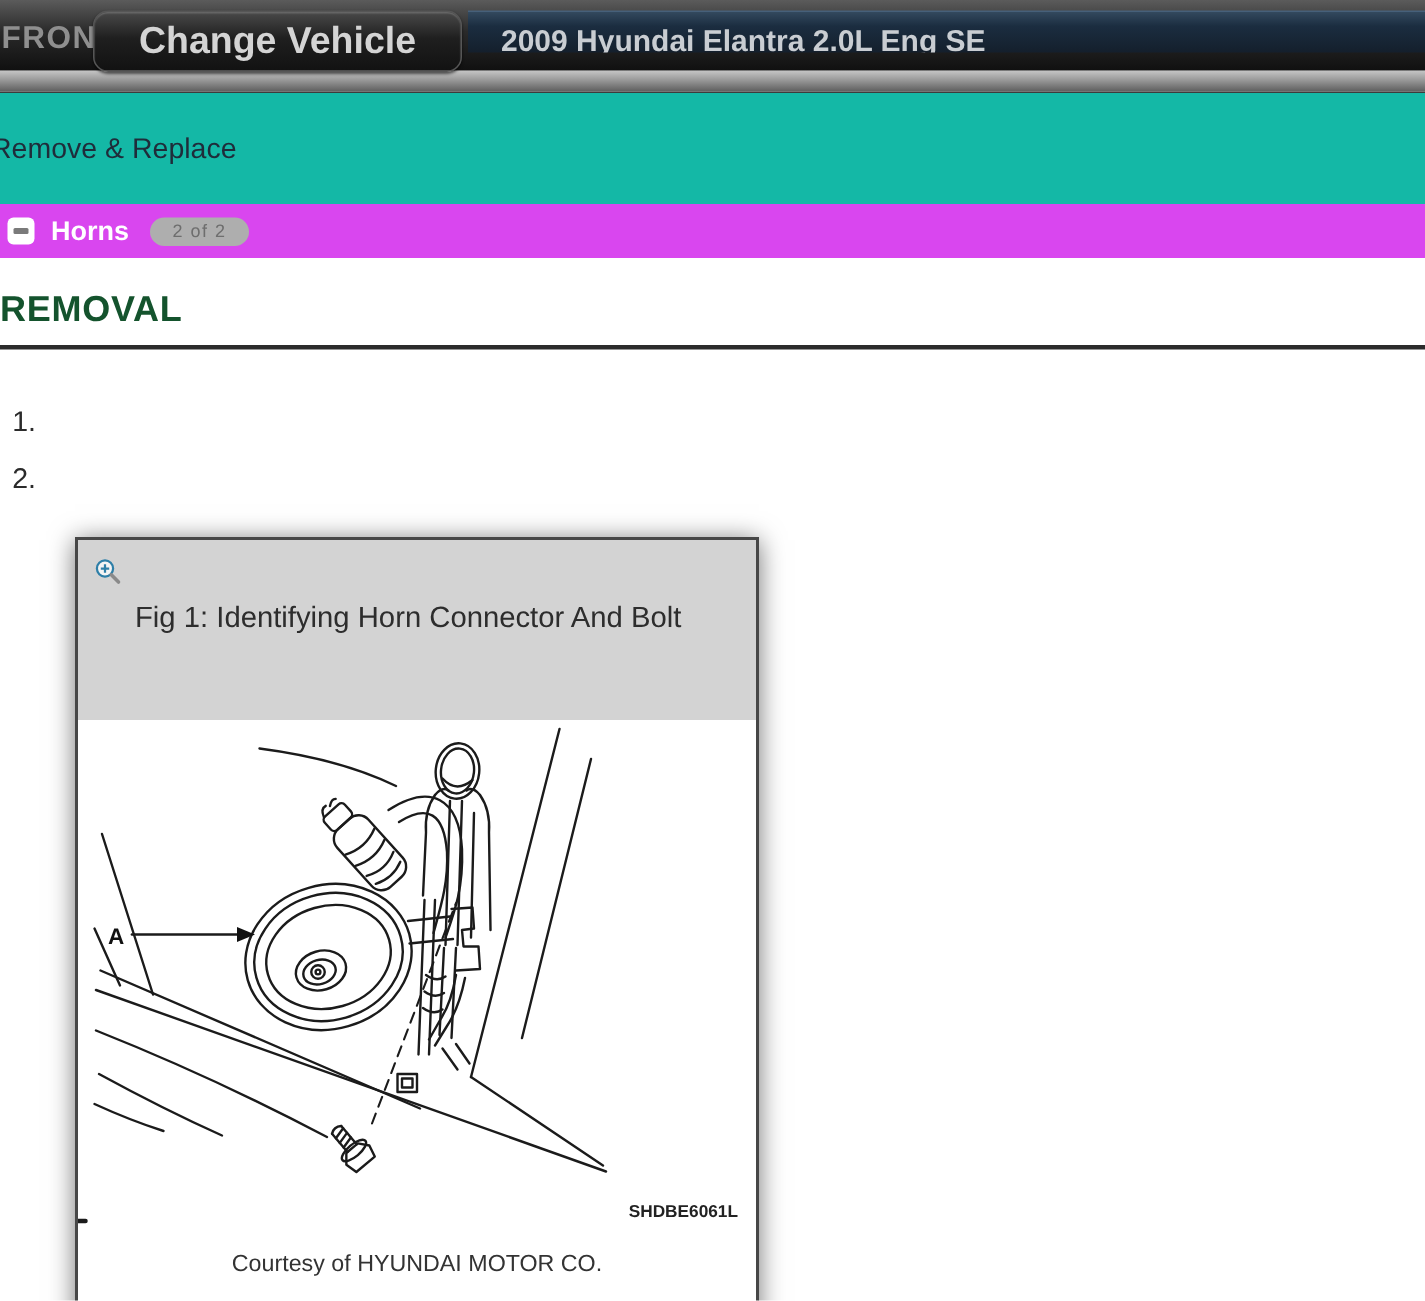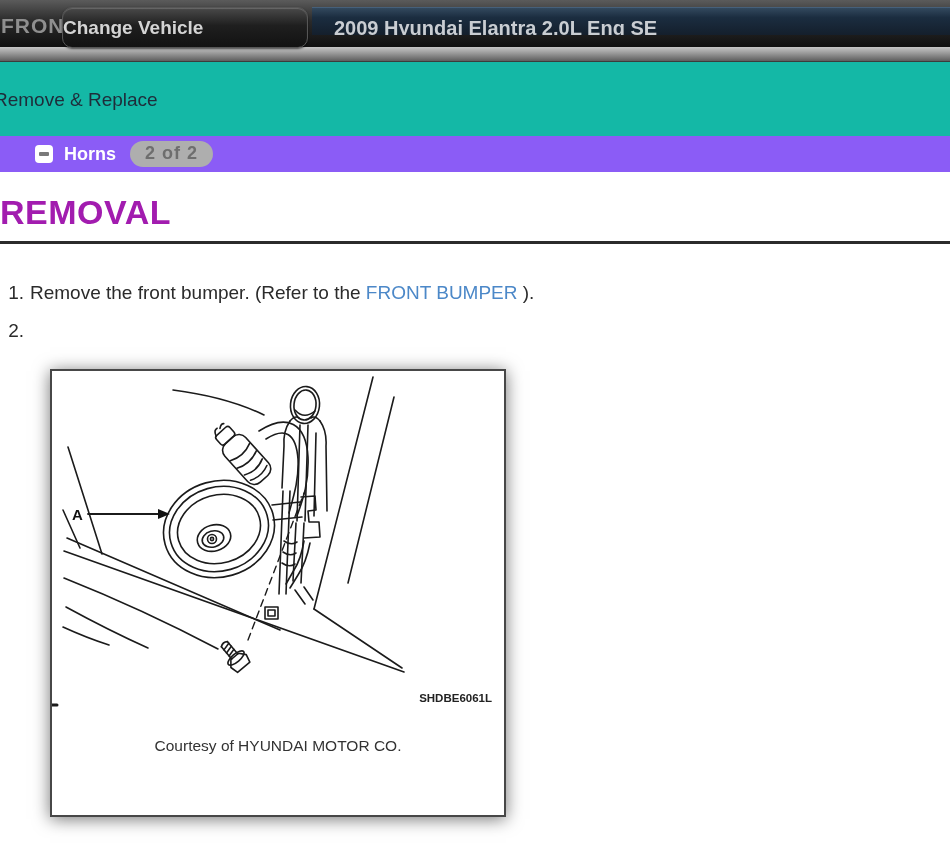--- a/index.html
+++ b/index.html
@@ -8,72 +8,72 @@
 
   
   .top-bar { position: relative; height: 47px;
     background: linear-gradient(#5b5b5b, #2a2a2a 45%, #101010); }
   .logo-frag { position: absolute; left: 1px; top: 14px;
     color: #8f8f8f; font-size: 21px; font-weight: bold; letter-spacing: 1px; }
   .chg-btn { position: absolute; left: 62px; top: 7px; width: 246px; height: 41px;
     border-radius: 10px; border: 1px solid #565656;
     background: linear-gradient(#494949, #1f1f1f 45%, #121212);
     box-shadow: inset 0 1px 1px rgba(255,255,255,.18), 0 1px 2px rgba(0,0,0,.6);
-    color: #d4d4d4; font-size: 19px; font-weight: bold;
-    line-height: 39px; cursor: pointer; }
+    color: #d4d4d4; font-size: 25px; font-weight: bold;
+    text-align: center; line-height: 39px; cursor: pointer; }
   .veh-panel { position: absolute; left: 312px; right: 0; top: 7px; height: 28px;
     background: linear-gradient(#33495e, #1b2d40 35%, #141f2c);
     border-top: 1px solid #46607a;
     color: #c9cdd2; font-size: 20px; font-weight: bold; line-height: 40px;
     padding-left: 22px; white-space: nowrap; overflow: hidden; }
   .top-divider { height: 15px;
     background: linear-gradient(#c6c6c6, #999 45%, #5e5e5e);
     border-bottom: 1px solid #3c3c3c; }
 
   
   .breadcrumb-row { height: 74px; background: #14b8a6; }
   .breadcrumb { padding-top: 27px; margin-left: -6px;
     color: #1f2c3a; font-size: 19px; white-space: nowrap; }
 
   
-  .section-bar { height: 36px; background: #8b5cf6;
-    display: flex; align-items: center; padding-left: 30px; }
+  .section-bar { height: 36px; background: #d946ef;
+    display: flex; align-items: center; }
   .collapse-btn { width: 18px; height: 18px; margin-left: 5px;
     background: #fff; border: none; border-radius: 4px;
     display: inline-flex; align-items: center; justify-content: center; cursor: pointer; }
   .collapse-btn .minus { width: 10px; height: 4px; background: #7a7a7a; border-radius: 1px; }
   .section-title { color: #fff; font-size: 18px; font-weight: bold; margin-left: 11px; }
   .count-badge { margin-left: 14px; background: #aeaeae; color: #6e6e6e;
-    font-size: 18px; font-weight: bold; padding: 2px 15px 3px;
+    font-size: 12px; font-weight: normal; padding: 2px 15px 3px;
     border-radius: 13px; letter-spacing: 1px; }
 
   
   .content { background: #fff; }
-  .page-heading { margin-top: 21px; color: #a21caf; font-size: 34px;
+  .page-heading { margin-top: 21px; color: #14532d; font-size: 24px;
     font-weight: bold; letter-spacing: .5px; }
   .heading-rule { margin-top: 9px; height: 3px; background: #2b2b2b; }
 
   .steps { margin-top: 37px; }
   .step { display: flex; color: #2b2b2b; font-size: 19px; line-height: 24px;
     margin-bottom: 14px; }
   .step-num { width: 24px; text-align: right; flex: 0 0 24px; }
   .step-text { margin-left: 6px; }
   .ref-link { color: #4c88c8; text-decoration: none; cursor: pointer; }
 
   
   .figure-box { margin: 26px 0 0 50px; width: 456px;
     border: 2px solid #474747; background: #fff;
     box-shadow: 0 2px 16px rgba(0,0,0,.55); padding-bottom: 60px; }
   .figure-header { position: relative; height: 120px; background: #d3d3d3; }
   .zoom-btn { position: absolute; left: 10px; top: 11px; width: 20px; height: 20px;
     background: transparent; border: none; cursor: pointer; padding: 0; }
   .figure-caption { position: absolute; left: 38px; top: 34px; width: 392px;
     color: #2d2d2d; font-size: 19.5px; line-height: 36.5px; }
   .figure-image { width: 452px; height: 348px; background: #fff; }
-  .figure-courtesy { margin-top: 18px; text-align: center;
+  .figure-courtesy { margin-top: 6px; text-align: center;
     color: #333; font-size: 15.5px; }
 </style>
 </head>
 <body>
 
 <div class="top-bar">
   <div class="logo-frag">FRONT</div>
   <div class="chg-btn">Change Vehicle</div>
   <div class="veh-panel">2009 Hyundai Elantra 2.0L Eng SE</div>
 </div>
@@ -91,28 +91,37 @@
   <span class="count-badge">2 of 2</span>
 </div>
 
 <div class="content">
   <div class="page-heading">REMOVAL</div>
   <div class="heading-rule"></div>
 
   <div class="steps">
     <div class="step">
       <span class="step-num">1.</span>
-      <span class="step-text"><span>Remove the front bumper. (Refer to the </span><a class="ref-link">FRONT BUMPER</a><span> ).</span></span>
     </div>
     <div class="step">
       <span class="step-num">2.</span>
     </div>
   </div>
 
   <div class="figure-box">
+    <div class="figure-header">
+      <button class="zoom-btn">
+        <svg width="20" height="20" viewBox="0 0 20 20">
+          <circle cx="8" cy="8" r="5.4" fill="#f4f4f4" stroke="#2e7fa8" stroke-width="1.5"></circle>
+          <path d="M 8,5.2 V 10.8 M 5.2,8 H 10.8" stroke="#2e7fa8" stroke-width="1.5"></path>
+          <path d="M 12.2,12.2 L 17,17" stroke="#8a8a8a" stroke-width="2.4" stroke-linecap="round"></path>
+        </svg>
+      </button>
+      <div class="figure-caption">Fig 1: Identifying Horn Connector And Bolt</div>
+    </div>
 
     <div class="figure-image">
       <svg width="452" height="348" viewBox="0 0 452 348">
         <g fill="none" stroke="#1b1b1b" stroke-width="1.6" stroke-linecap="round" stroke-linejoin="round">
 
           <path d="M 121,19 Q 175,26 212,44"></path>
           <path d="M 16,76 L 50,183"></path>
           <path d="M 11,139 L 28,177"></path>
 
           <path d="M 321,6 Q 292,118 262,238"></path>

